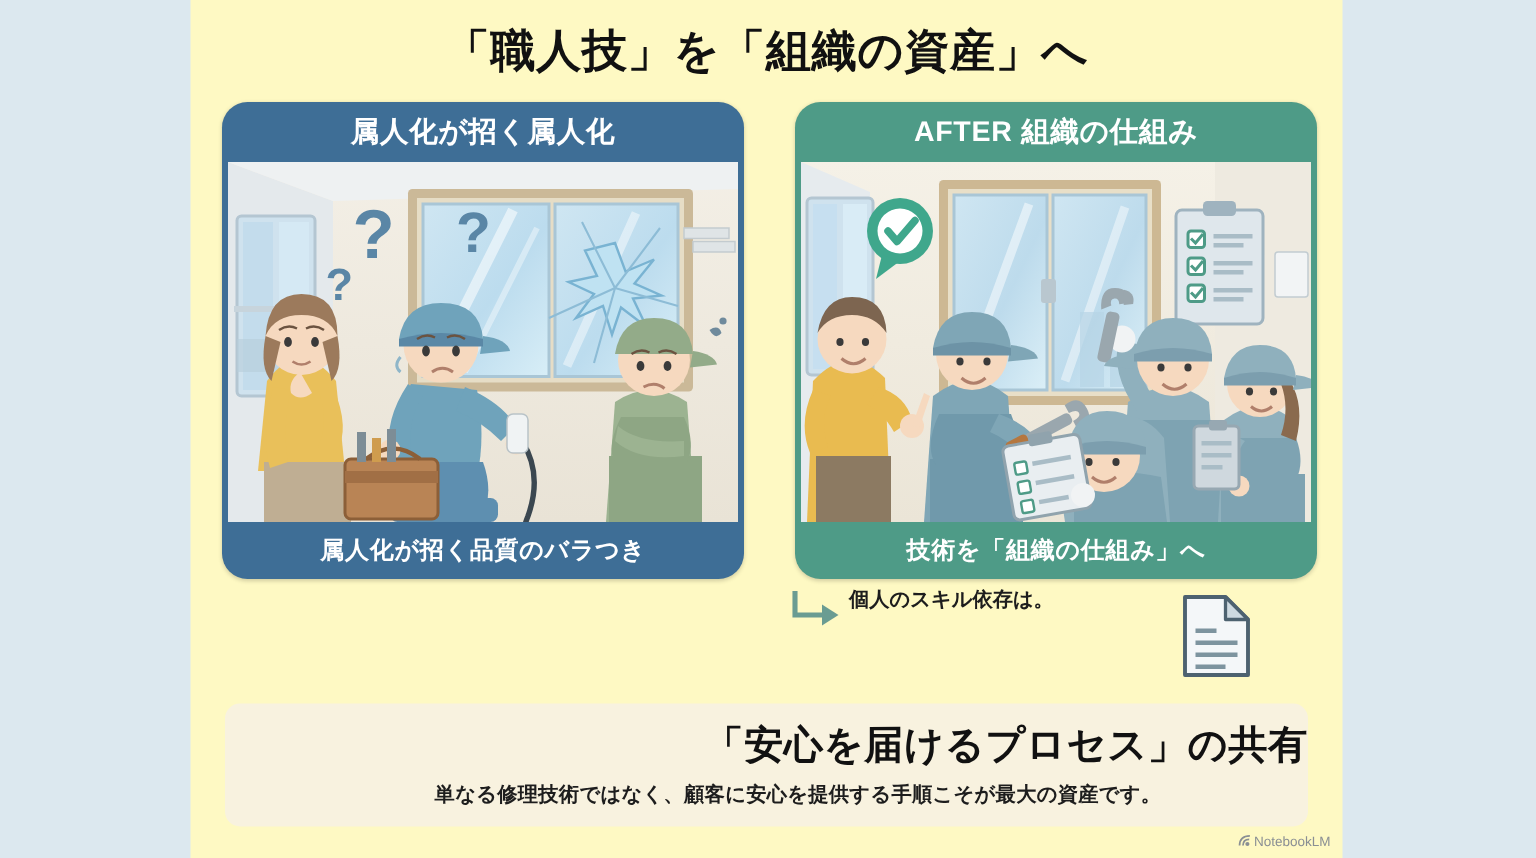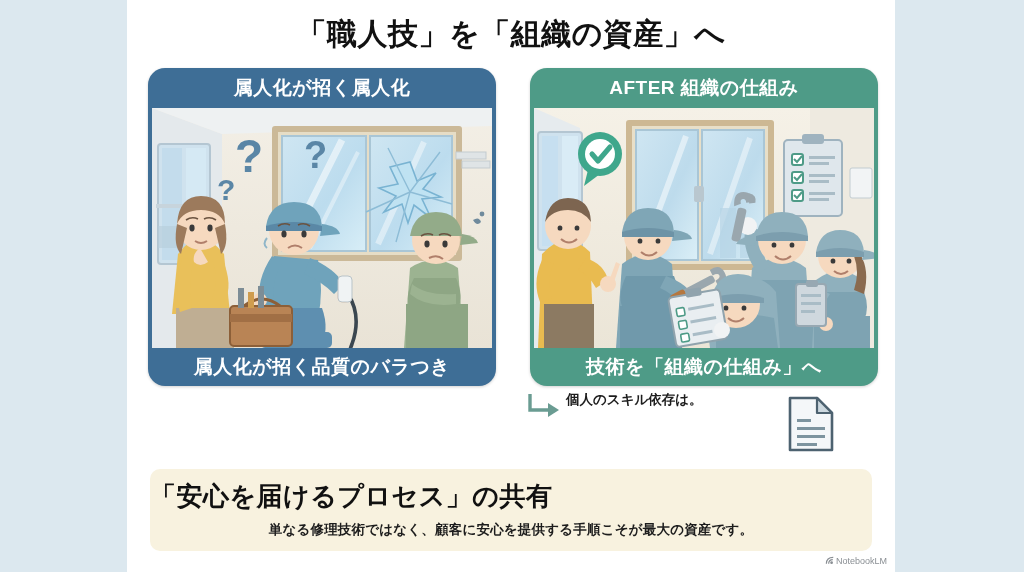--- a/index.html
+++ b/index.html
@@ -11,21 +11,21 @@
   #root {
     position: relative;
     width: 1024px; height: 572px;
     background: #dce8ef;
   }
   
   #card {
     position: absolute;
     left: 127px; top: 0px;
     width: 768px; height: 572px;
-    background: #ffffff;
+    background: #fef9c3;
   }
   
   .title {
     position: absolute;
     left: 0; top: 14px;
     width: 768px;
     text-align: center;
     font-size: 30px;
     font-weight: bold;
     letter-spacing: 0.5px;
@@ -51,21 +51,21 @@
     color: #ffffff;
     font-size: 19px; font-weight: bold;
     letter-spacing: 0.5px;
     white-space: nowrap;
   }
   .panel-footer {
     position: absolute; left: 0; bottom: 0;
     width: 100%; height: 38px;
     display: flex; align-items: center; justify-content: center;
     color: #ffffff;
-    font-size: 19px; font-weight: bold;
+    font-size: 16px; font-weight: bold;
     letter-spacing: 0.5px;
     white-space: nowrap;
   }
   .illus {
     position: absolute;
     left: 4px; top: 40px;
     width: 340px; height: 240px;
     overflow: hidden;
     background: #efe9dd;
   }
@@ -102,31 +102,32 @@
   
   #banner {
     position: absolute;
     left: 23px; top: 469px;
     width: 722px; height: 82px;
     background: #f8f2df;
     border-radius: 10px;
   }
   #banner-title {
     position: absolute; left: 0; top: 10px;
-    width: 100%; text-align: left;
+    width: 100%; text-align: right;
     font-size: 26px; font-weight: bold;
     color: #111111; letter-spacing: 0.5px;
     white-space: nowrap;
   }
   #banner-sub {
     position: absolute; left: 0; top: 52px;
     width: 100%; text-align: center;
     font-size: 13.5px; font-weight: bold;
     color: #1d1d1d; letter-spacing: 0.2px;
     white-space: nowrap;
+    padding-left: 21px;
   }
   
   #watermark {
     position: absolute;
     right: 8px; bottom: 6px;
     display: flex; align-items: flex-end; gap: 0;
     font-size: 9px; color: #8a8f94;
   }
 </style>
 </head>

